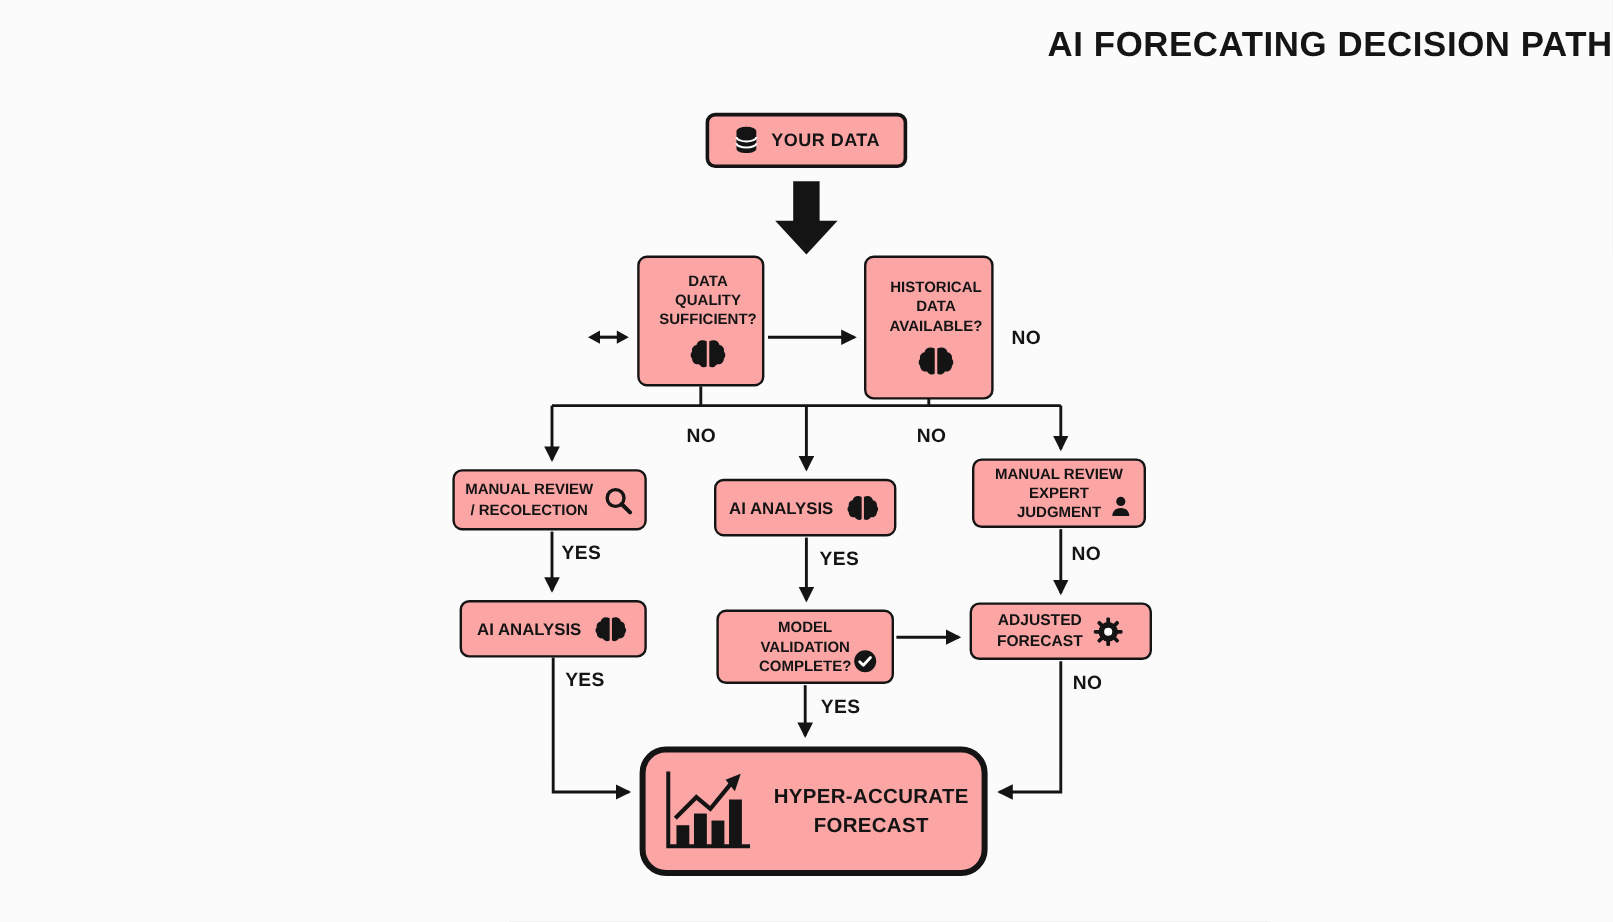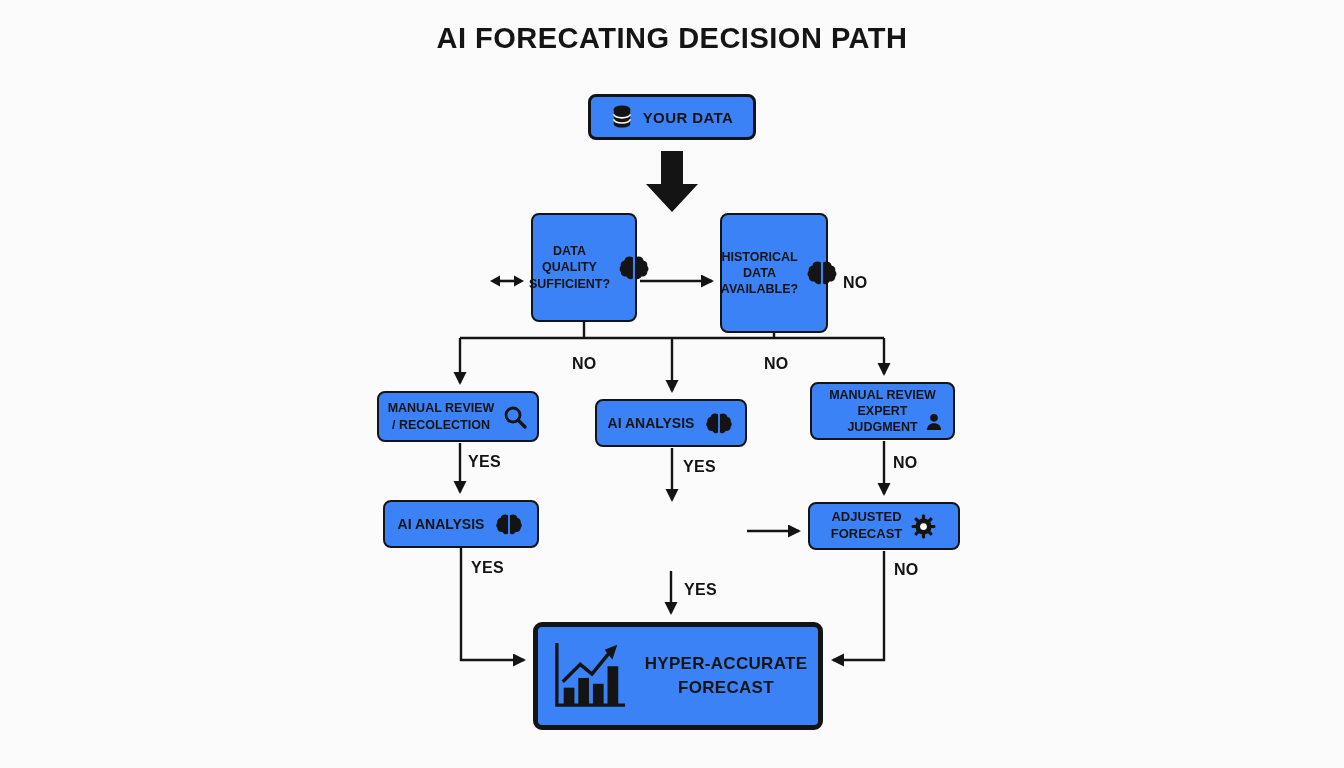--- a/index.html
+++ b/index.html
@@ -4,42 +4,42 @@
 <style>
   * { margin:0; padding:0; box-sizing:border-box; }
   html,body { background:#e9e9e9; }
   #stage {
     position:relative; width:1344px; height:768px; margin:0 auto;
     background:#fbfbfb; overflow:hidden;
     font-family:"Liberation Sans", sans-serif; color:#111;
   }
   #wires { position:absolute; left:0; top:0; pointer-events:none; }
   .title {
-    position:absolute; left:0; top:22px; width:100%; text-align:center;
+    position:absolute; left:0; top:22px; width:100%; text-align:right;
     font-size:29px; font-weight:bold; letter-spacing:0.5px; color:#151515;
   }
   .node {
-    position:absolute; background:#3b82f6; border:2.5px solid #141414;
+    position:absolute; background:#fca5a5; border:2.5px solid #141414;
     border-radius:8px; display:flex; align-items:center; justify-content:center;
     font-weight:bold; text-align:center; white-space:pre-line; color:#141414;
   }
   .node .icon svg { display:block; }
   .row { flex-direction:row; gap:10px; }
-  .col { gap:7px;padding-left:12px; }
+  .col { flex-direction:column; gap:7px;padding-left:12px; }
 
   .n-yourdata   { left:588px; top:94px;  width:168px; height:46px; border-width:3px; font-size:15px; letter-spacing:0.4px; }
   .n-quality    { left:531px; top:213px; width:106px; height:109px; font-size:12.5px; line-height:1.3; }
   .n-historical { left:720px; top:213px; width:108px; height:120px; font-size:12.5px; line-height:1.3; }
   .n-manual     { left:377px; top:391px; width:162px; height:51px;  font-size:12.5px; line-height:1.3; gap:8px; }
   .n-aimid      { left:595px; top:399px; width:152px; height:48px;  font-size:14px; }
   .n-expert     { left:810px; top:382px; width:145px; height:58px;  font-size:12.5px; line-height:1.3; }
   .n-aileft     { left:383px; top:500px; width:156px; height:48px;  font-size:14px; }
   .n-validate   { left:597px; top:508px; width:148px; height:62px;  font-size:12.5px; line-height:1.3; }
   .n-adjusted   { left:808px; top:502px; width:152px; height:48px;  font-size:13px; line-height:1.3; gap:8px; }
-  .n-hyper      { left:533px; top:622px; width:290px; height:108px; border-width:5px; border-radius:9px;
+  .n-hyper      { left:533px; top:622px; width:290px; height:108px; border-width:5px; border-radius:22px;
                   font-size:17px; line-height:1.4; letter-spacing:0.3px; gap:14px; }
 
   .corner-icon { position:absolute; }
   .n-expert   .corner-icon { right:9px;  bottom:6px; }
   .n-validate .corner-icon { right:12px; bottom:7px; }
 
   .elabel { position:absolute; font-size:16px; font-weight:bold; color:#141414; letter-spacing:0.3px; }
 </style>
 </head>
 <body>
@@ -175,20 +175,28 @@
         </svg></span>
   </div>
 
   <div class="node row n-aileft">
     <span>AI ANALYSIS</span>
     <span class="icon"><svg width="30" height="25">
           <use href="#sym-brain"></use>
         </svg></span>
   </div>
 
+  <div class="node n-validate">
+    <span>MODEL
+VALIDATION
+COMPLETE?</span>
+    <span class="icon corner-icon"><svg width="20" height="20">
+          <use href="#sym-check"></use>
+        </svg></span>
+  </div>
 
   <div class="node row n-adjusted">
     <span>ADJUSTED
 FORECAST</span>
     <span class="icon"><svg width="27" height="27">
           <use href="#sym-gear"></use>
         </svg></span>
   </div>
 
   <div class="node row n-hyper">

